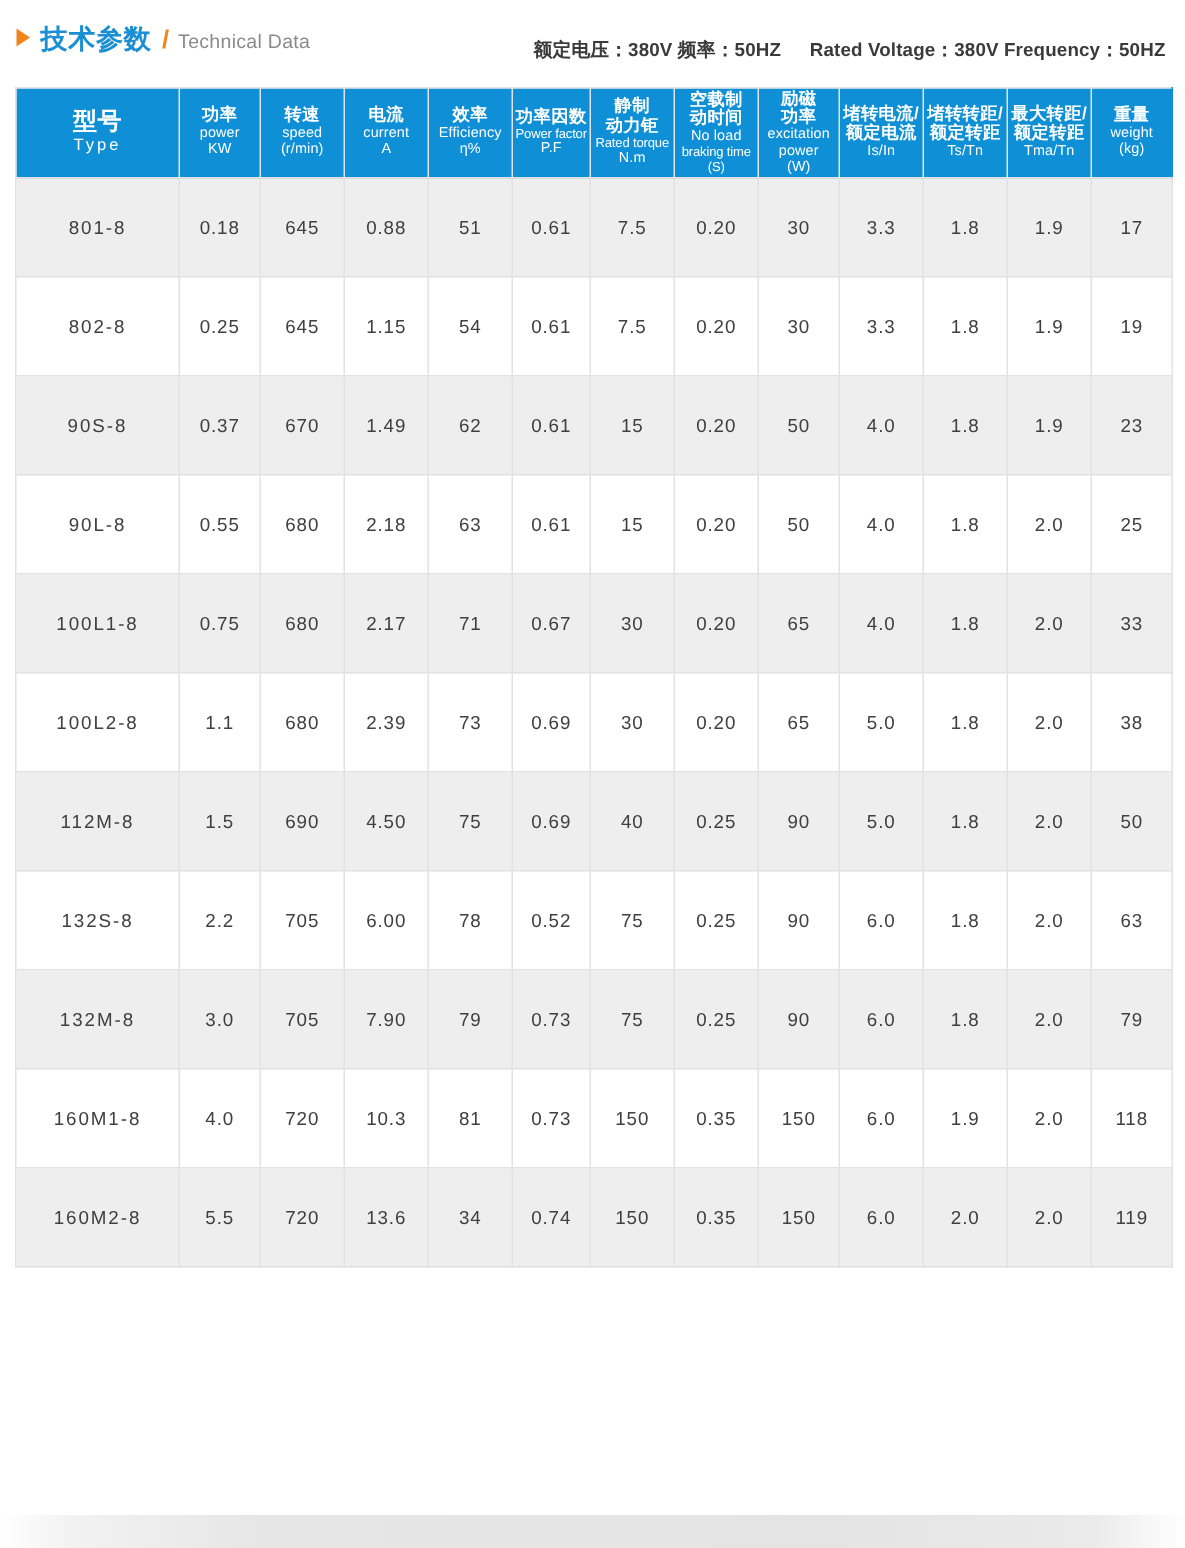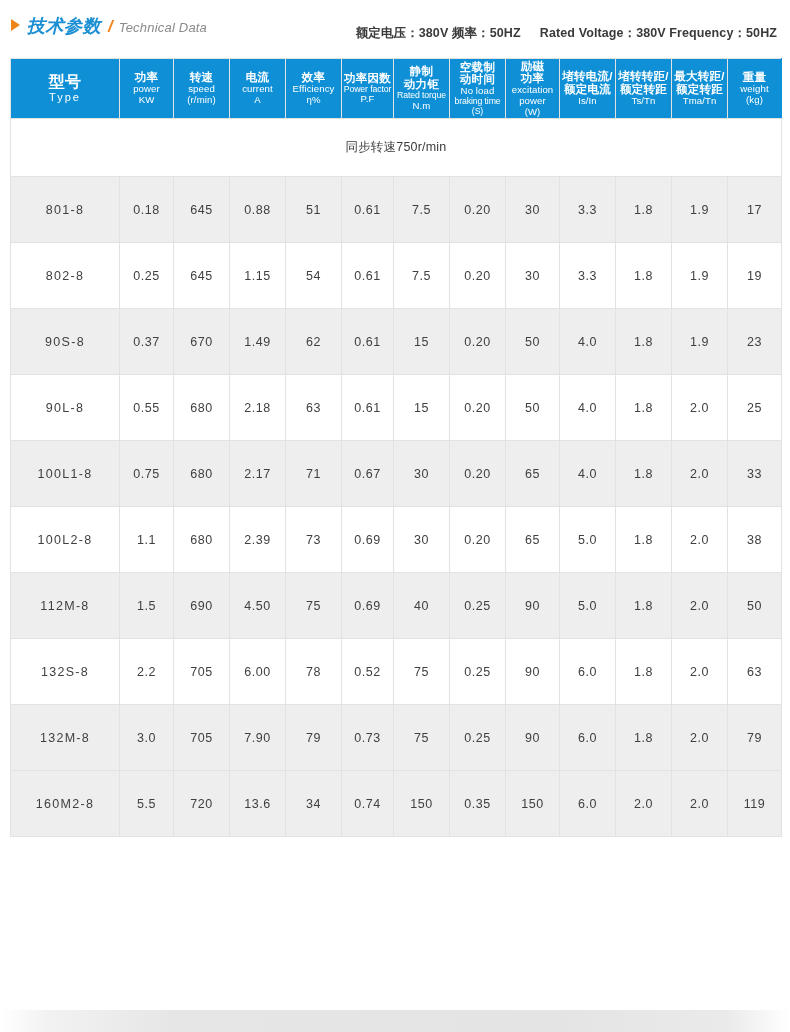--- a/index.html
+++ b/index.html
@@ -24,21 +24,20 @@
     height: 58px;
     box-sizing: border-box;
   }
   .title-left {
     position: absolute;
     left: 11px;
     top: 14px;
     display: flex;
     align-items: baseline;
     white-space: nowrap;
-    font-style: italic;
   }
   .tri-icon {
     display: inline-block;
     width: 0;
     height: 0;
     border-left: 9px solid #f08519;
     border-top: 6px solid transparent;
     border-bottom: 6px solid transparent;
     margin-right: 7px;
     position: relative;
@@ -243,23 +242,20 @@
             <span class="h-en">Tma/Tn</span>
           </th>
           <th>
             <span class="h-cn">重量</span>
             <span class="h-en">weight</span>
             <span class="h-en">(kg)</span>
           </th>
         </tr>
     </thead>
     <tbody>
-      <tr class="group-row">
-        <td colspan="13">同步转速750r/min</td>
-      </tr>
     <tr class="data-row shaded">
           <td class="c-type">801-8</td>
           <td>0.18</td>
           <td>645</td>
           <td>0.88</td>
           <td>51</td>
           <td>0.61</td>
           <td>7.5</td>
           <td>0.20</td>
           <td>30</td>
@@ -381,20 +377,35 @@
           <td>79</td>
           <td>0.73</td>
           <td>75</td>
           <td>0.25</td>
           <td>90</td>
           <td>6.0</td>
           <td>1.8</td>
           <td>2.0</td>
           <td>79</td>
         </tr>
+        <tr class="data-row plain">
+          <td class="c-type">160M1-8</td>
+          <td>4.0</td>
+          <td>720</td>
+          <td>10.3</td>
+          <td>81</td>
+          <td>0.73</td>
+          <td>150</td>
+          <td>0.35</td>
+          <td>150</td>
+          <td>6.0</td>
+          <td>1.9</td>
+          <td>2.0</td>
+          <td>118</td>
+        </tr>
         <tr class="data-row shaded">
           <td class="c-type">160M2-8</td>
           <td>5.5</td>
           <td>720</td>
           <td>13.6</td>
           <td>34</td>
           <td>0.74</td>
           <td>150</td>
           <td>0.35</td>
           <td>150</td>

